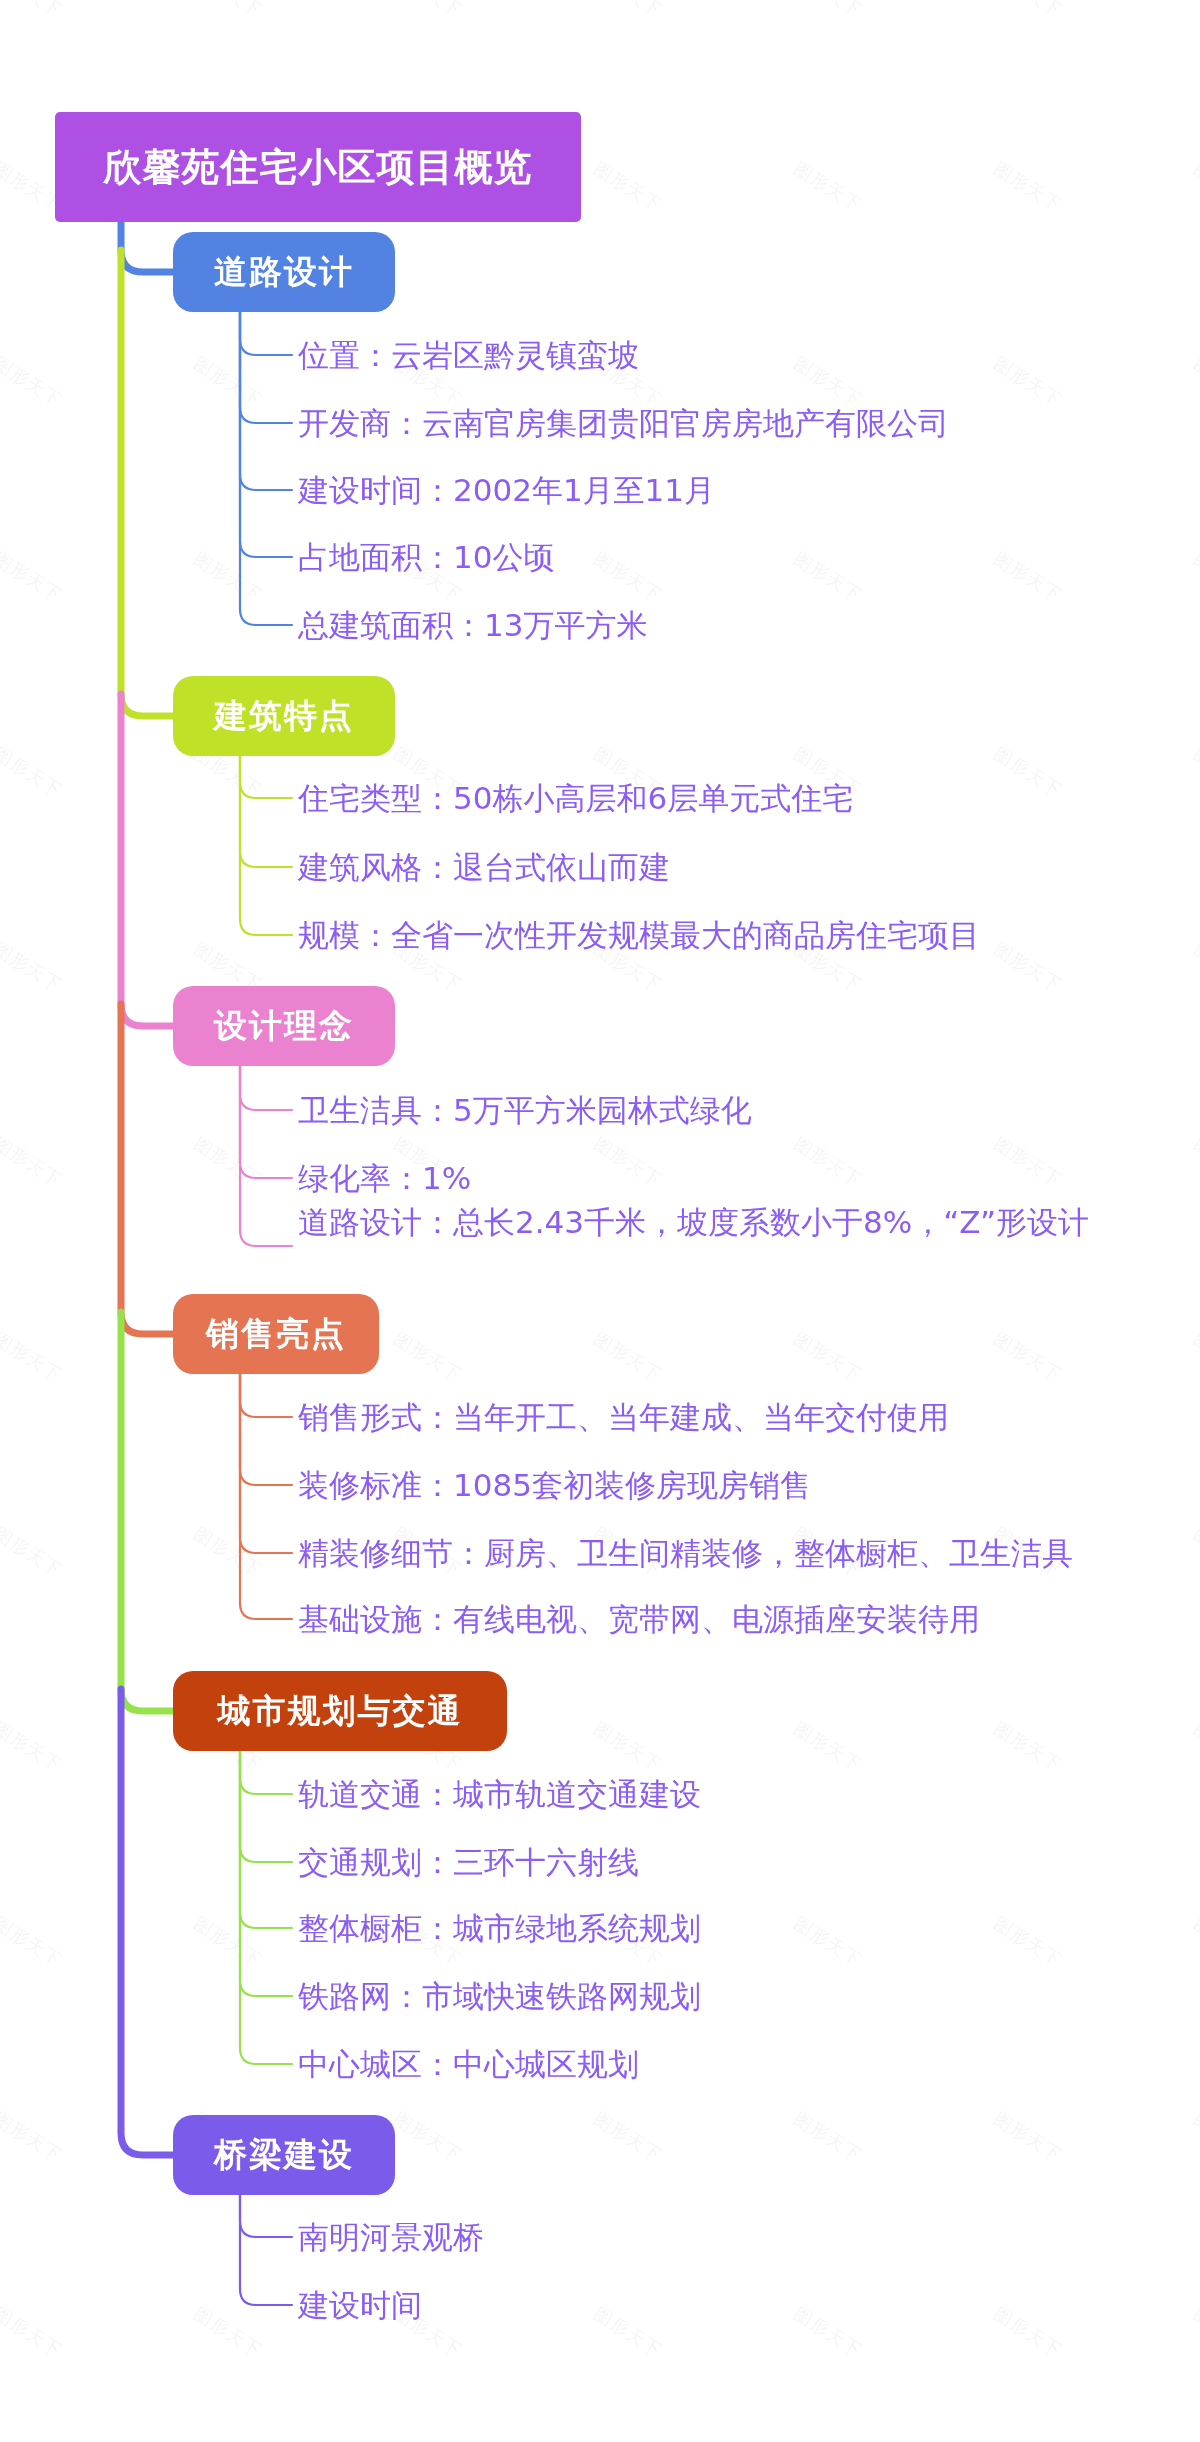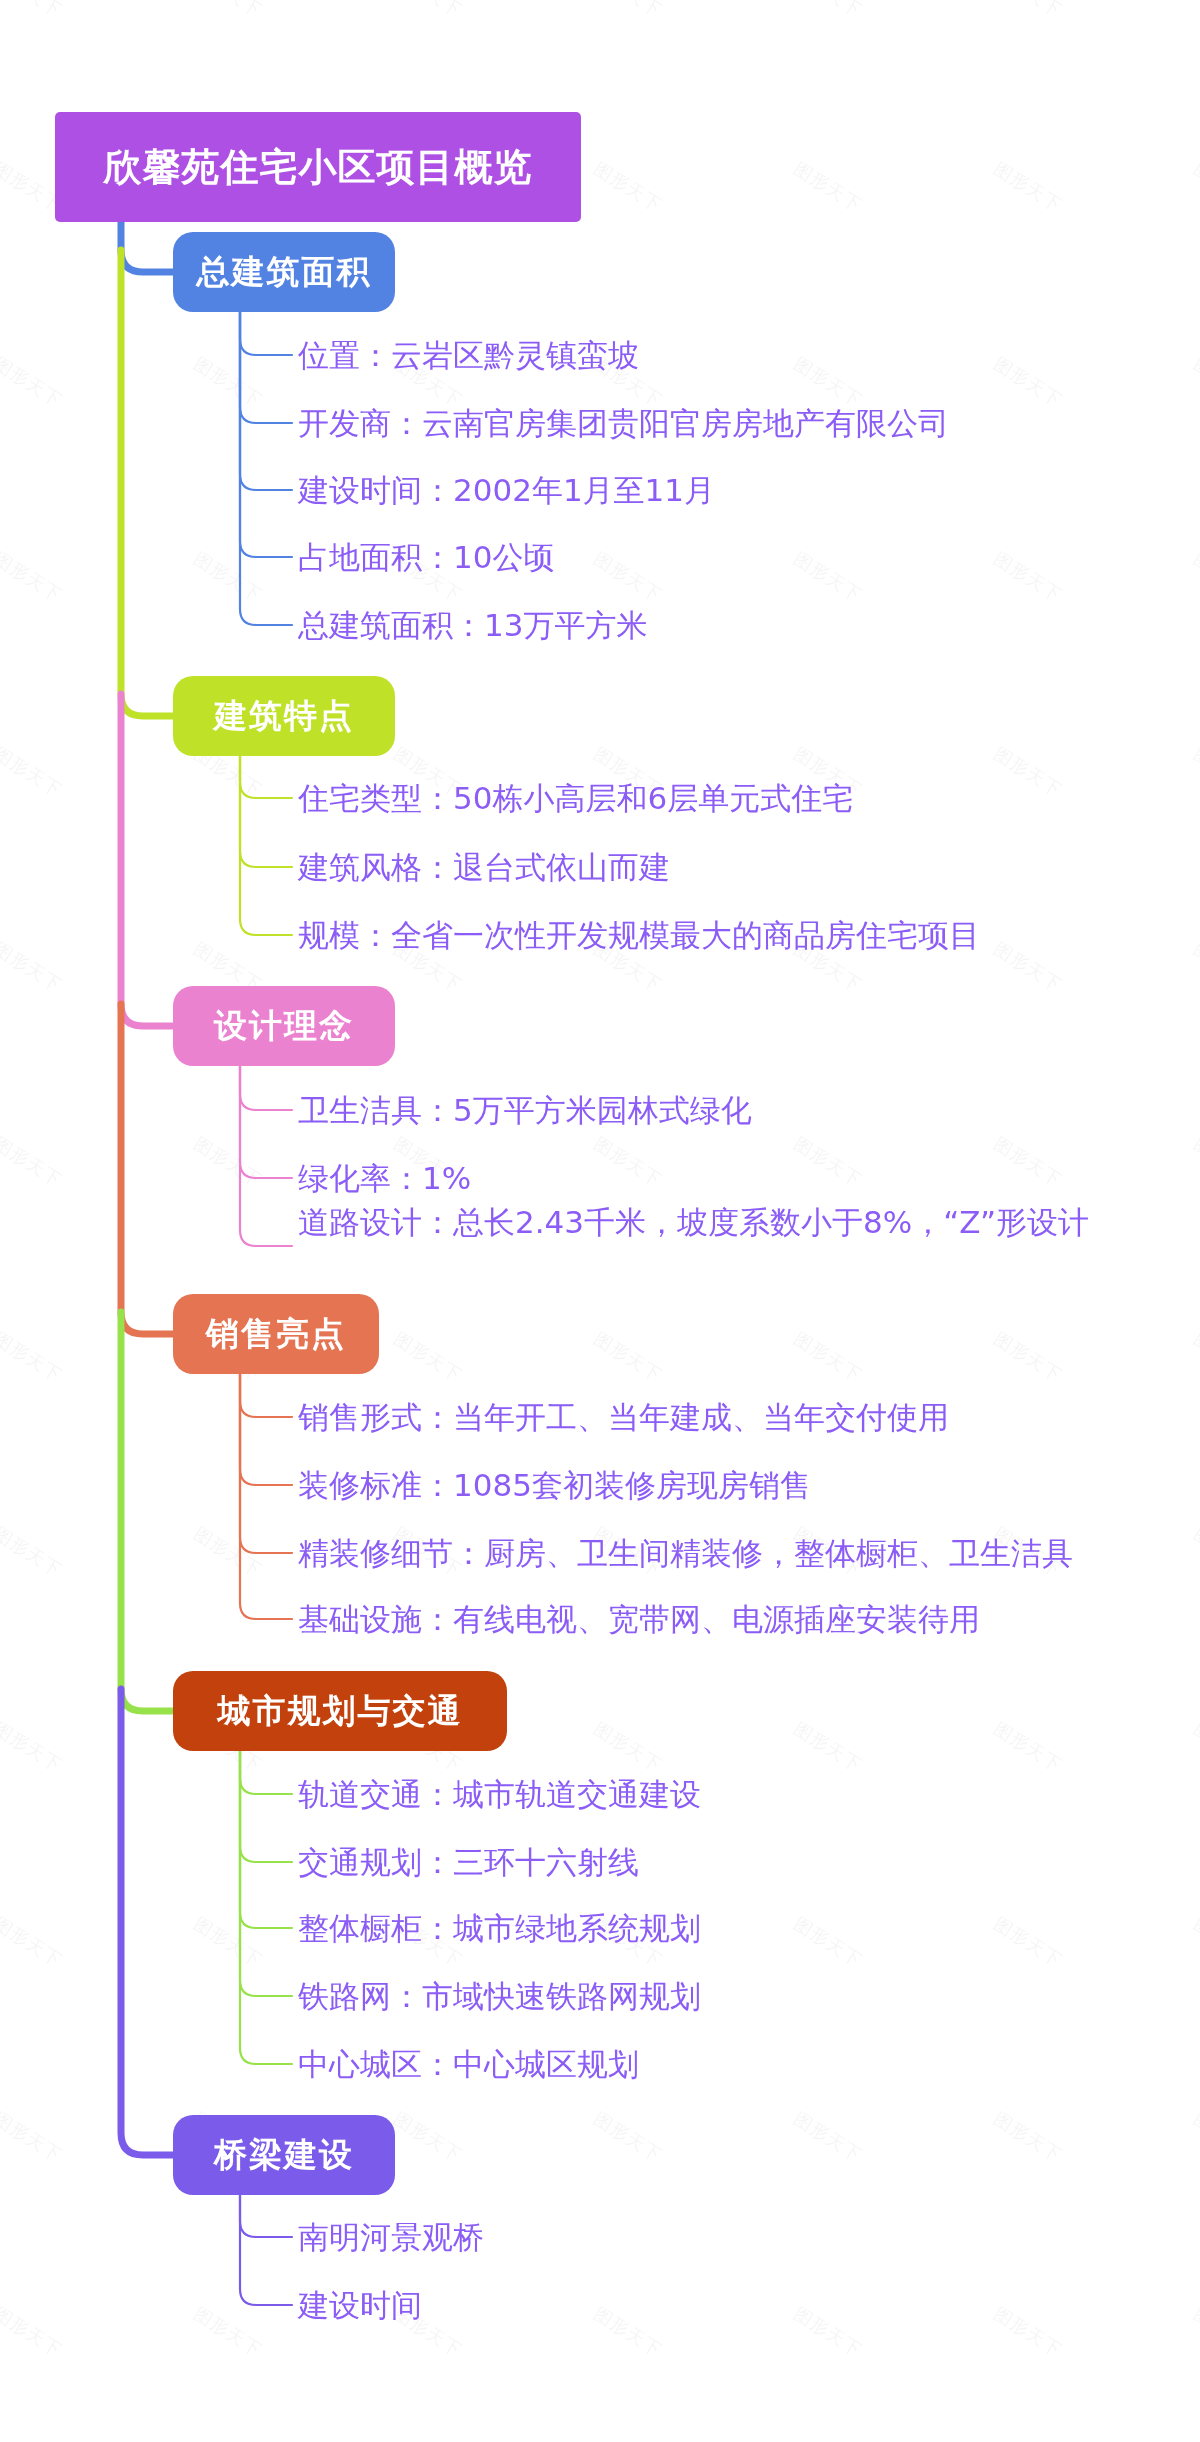--- a/index.html
+++ b/index.html
@@ -146,21 +146,21 @@
     <path d="M 121 1689 L 121 2133 Q 121 2155 143 2155 L 176 2155" stroke="#7B5BEA" stroke-width="7" fill="none" stroke-linecap="round"></path>
     <path d="M 240 2195 L 240 2221 Q 240 2237 256 2237 L 292 2237" stroke="#7B5BEA" stroke-width="2.2" fill="none" stroke-linecap="round"></path>
     <path d="M 240 2195 L 240 2289 Q 240 2305 256 2305 L 292 2305" stroke="#7B5BEA" stroke-width="2.2" fill="none" stroke-linecap="round"></path>
   </svg>
 
 <div class="root-node">
   <span>欣馨苑住宅小区项目概览</span>
 </div>
 
 <div class="branch-node" id="b0" style="top:232px;width:222px;background:#5282E2;">
-  <span>总建筑面积</span>
+  <span>道路设计</span>
 </div>
 <div class="leaf" style="top:335px">位置：云岩区黔灵镇蛮坡</div>
 <div class="leaf" style="top:403px">开发商：云南官房集团贵阳官房房地产有限公司</div>
 <div class="leaf" style="top:470px">建设时间：2002年1月至11月</div>
 <div class="leaf" style="top:537px">占地面积：10公顷</div>
 <div class="leaf" style="top:605px">总建筑面积：13万平方米</div>
 
 <div class="branch-node" id="b1" style="top:676px;width:222px;background:#BFE128;">
   <span>建筑特点</span>
 </div>

